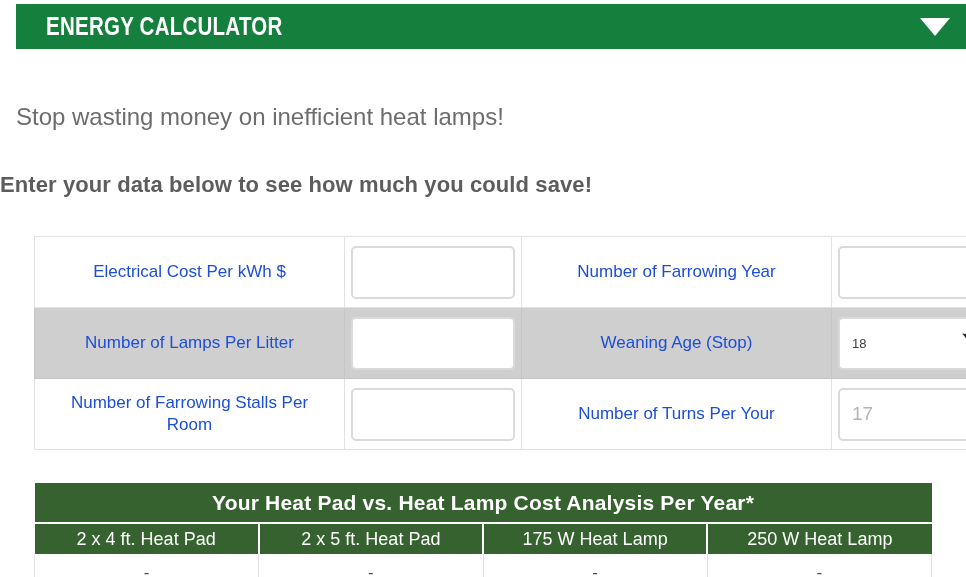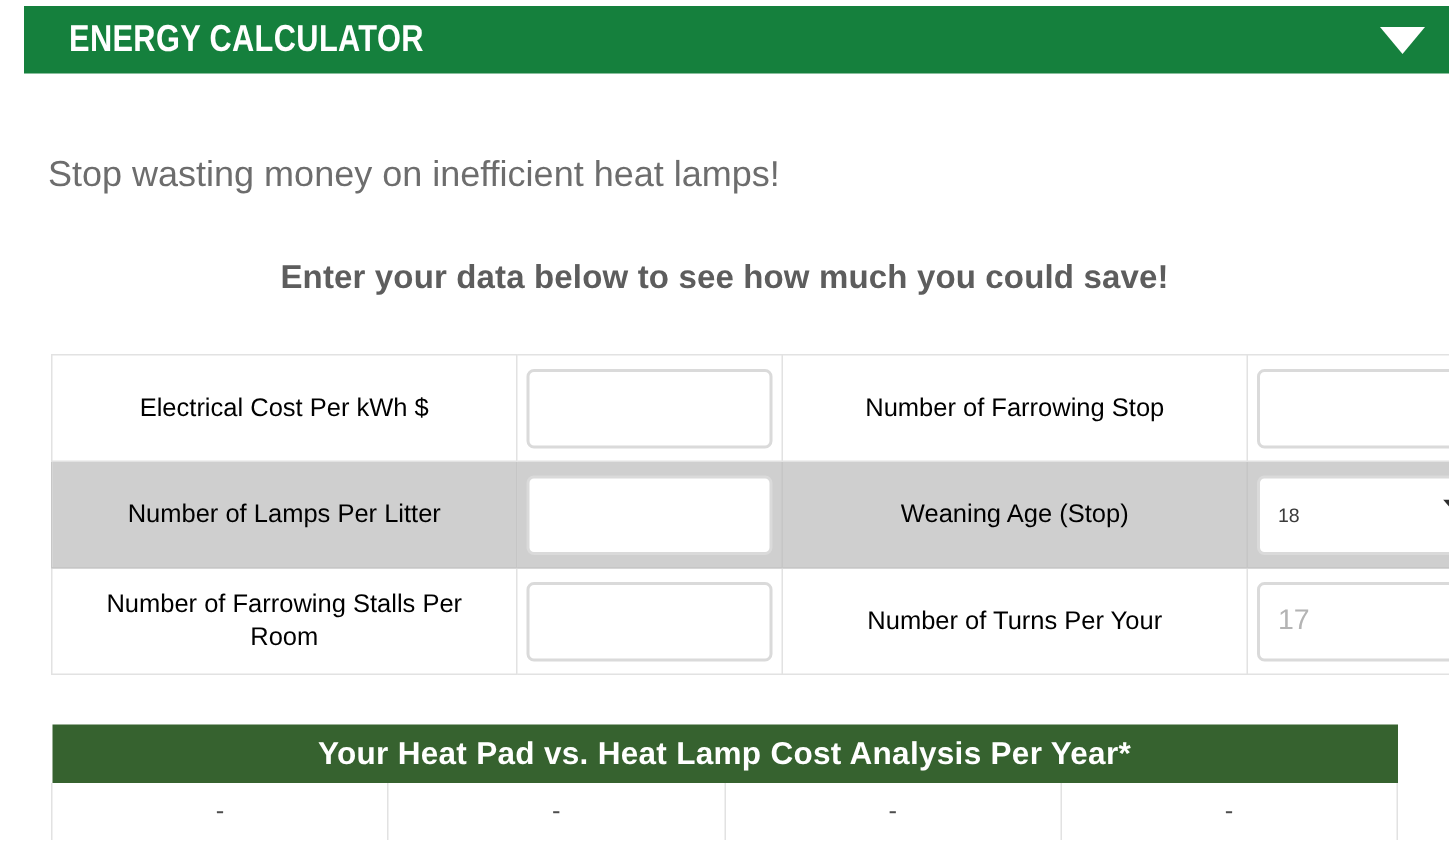--- a/index.html
+++ b/index.html
@@ -46,33 +46,33 @@
     display: flex;
     align-items: center;
     justify-content: center;
     cursor: pointer;
   }
   .chevron-toggle svg { display: block; }
 
   
   .intro-lead {
     position: absolute;
-    left: 32px;
+    left: 16px;
     top: 103px;
     font-size: 24px;
     color: #6d6d6d;
     white-space: nowrap;
     text-align: right;
   }
   .intro-sub {
     position: absolute;
     left: 0;
     top: 172px;
     width: 966px;
-    text-align: center;
+    text-align: left;
     font-family: "Liberation Sans Narrow", "Liberation Sans", sans-serif;
     font-weight: bold;
     font-size: 22px;
     color: #5d5d5d;
     letter-spacing: 0.1px;
   }
 
   
   .form-table {
     position: absolute;
@@ -88,21 +88,21 @@
     vertical-align: middle;
     height: 70px;
   }
   .form-table tr.striped td {
     background: #cfcfcf;
     border-color: #c6c6c6;
   }
   td.label-cell {
     width: 285px;
     text-align: center;
-    color: #000000;
+    color: #1d4ed8;
     font-size: 17px;
     line-height: 22px;
     padding: 0 12px;
   }
   td.field-cell {
     width: 164px;
     padding: 0 6px;
   }
   .txt-input {
     box-sizing: border-box;
@@ -215,21 +215,21 @@
 <div class="intro-lead">Stop wasting money on inefficient heat lamps!</div>
 <div class="intro-sub">Enter your data below to see how much you could save!</div>
 
 <table class="form-table">
   <tbody>
     <tr>
       <td class="label-cell">Electrical Cost Per kWh $</td>
       <td class="field-cell">
         <input class="txt-input" type="text" value="" style="">
       </td>
-      <td class="label-cell">Number of Farrowing Stop</td>
+      <td class="label-cell">Number of Farrowing Year</td>
       <td class="field-cell">
         <input class="txt-input" type="text" value="" style="">
       </td>
     </tr>
 
     <tr class="striped">
       <td class="label-cell">Number of Lamps Per Litter</td>
       <td class="field-cell">
         <input class="txt-input" type="text" value="" style="">
       </td>
@@ -260,19 +260,25 @@
     </tr>
   </tbody>
 </table>
 
 <table class="results-table">
   <tbody>
     <tr>
       <td class="results-title" colspan="4">Your Heat Pad vs. Heat Lamp Cost Analysis Per Year*</td>
     </tr>
     <tr>
+      <td class="results-col-head">2 x 4 ft. Heat Pad</td>
+      <td class="results-col-head">2 x 5 ft. Heat Pad</td>
+      <td class="results-col-head">175 W Heat Lamp</td>
+      <td class="results-col-head">250 W Heat Lamp</td>
+    </tr>
+    <tr>
       <td class="results-value">-</td>
       <td class="results-value">-</td>
       <td class="results-value">-</td>
       <td class="results-value">-</td>
     </tr>
   </tbody>
 </table>
 
 </body></html>

